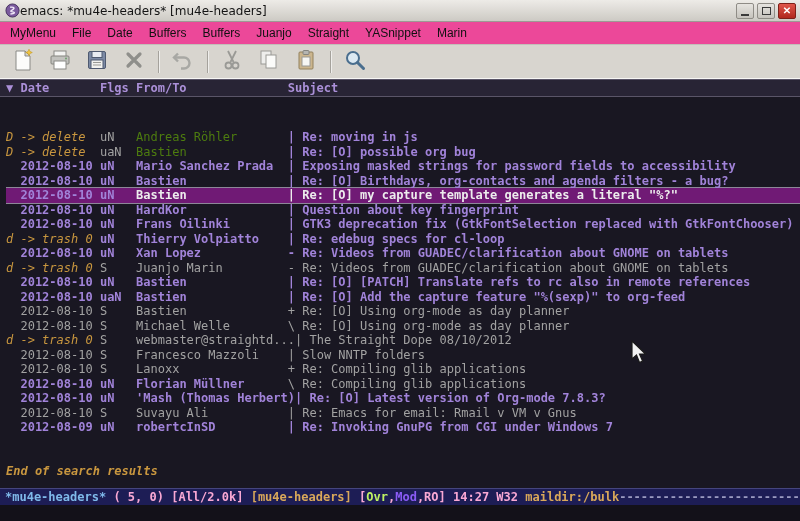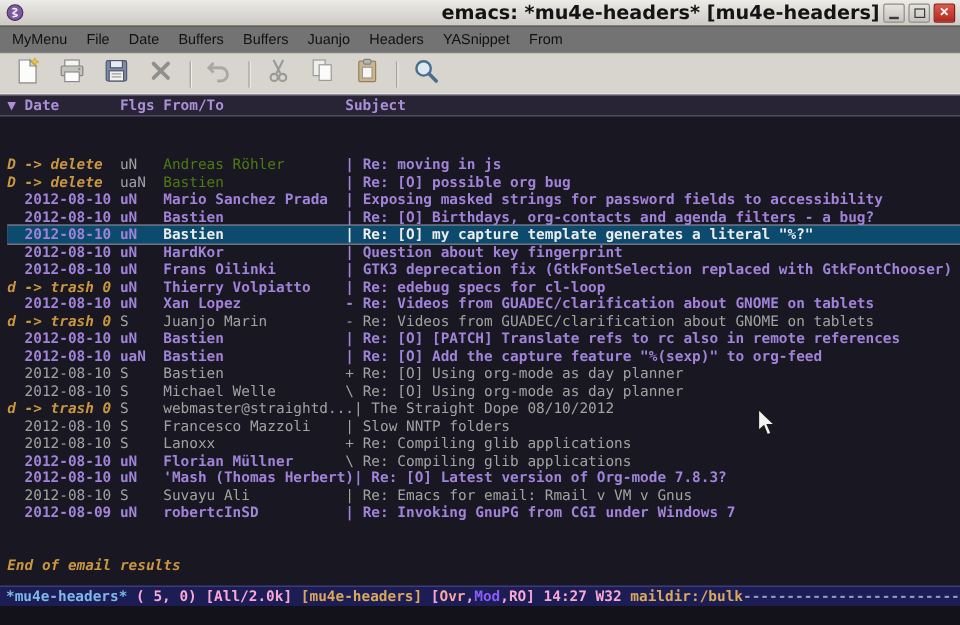--- a/index.html
+++ b/index.html
@@ -3,55 +3,55 @@
 <meta charset="utf-8">
 <style>
   *{box-sizing:border-box;margin:0;padding:0}
   html,body{width:800px;height:521px;overflow:hidden;background:#000}
   body{position:relative;font-family:"Liberation Sans",sans-serif}
   .window{width:800px;height:521px;display:flex;flex-direction:column}
 
   
   .titlebar{flex:0 0 22px;background:linear-gradient(#edebe7,#cdcac4);border-bottom:1px solid #9d9a94;display:flex;align-items:center;padding:0 4px}
   .app-icon{width:16px;height:16px;display:flex;align-items:center;justify-content:center}
-  .titlebar .title{flex:1;text-align:right;font-size:16px;font-weight:bold;color:#141414;font-family:"DejaVu Sans",sans-serif}
+  .titlebar .title{flex:1;text-align:left;font-size:12px;font-weight:normal;color:#141414;font-family:"DejaVu Sans",sans-serif}
   .win-btn{width:18px;height:16px;margin-left:3px;border:1px solid #8f8c86;background:linear-gradient(#e6e4e0,#c6c3bd);display:flex;align-items:center;justify-content:center;border-radius:2px;cursor:default}
   .win-btn .glyph-min{width:8px;height:2px;background:#3a3a3a;margin-top:8px}
   .win-btn .glyph-max{width:9px;height:8px;border:1.5px solid #3a3a3a}
   .win-btn.close{background:linear-gradient(#e0564a,#b0281d);border-color:#7e2018}
   .win-btn.close::before{content:"✕";color:#fff;font-size:10px;font-weight:bold;line-height:1}
 
-  .menubar{flex:0 0 23px;background:#737373;display:flex;align-items:center;font-size:12px;color:#111;border-bottom:1px solid #c2bfb9;padding-left:2px}
+  .menubar{flex:0 0 23px;background:#ec4899;display:flex;align-items:center;font-size:12px;color:#111;border-bottom:1px solid #c2bfb9;padding-left:2px}
   .menu-item{padding:4px 8px;white-space:nowrap}
 
   .toolbar{flex:0 0 34px;background:#d8d5cf;display:flex;align-items:center;padding:0 8px;border-bottom:1px solid #f7f6f4}
   .tool-btn{width:30px;height:28px;display:flex;align-items:center;justify-content:center;margin-right:7px}
   .tool-sep{width:2px;height:22px;border-left:1px solid #a5a29c;border-right:1px solid #efeeec;margin:0 8px 0 2px}
 
   
   .frame{flex:1;background:#191722;display:flex;flex-direction:column;min-height:0}
   .header-line{flex:0 0 18px;background:#282435;border-top:1px solid #5a5568;border-bottom:1px solid #5a5568;font:bold 12px/16px "DejaVu Sans Mono",monospace;color:#ab90d8;padding-left:6px;white-space:pre;overflow:hidden}
   .header-line .col{display:inline-block;white-space:pre;vertical-align:top;overflow:hidden}
   .col-date{width:13ch}.col-flags{width:5ch}.col-from{width:21ch}
 
   .buffer{flex:1;padding:4px 0 0 6px;font:12px/14.5px "DejaVu Sans Mono",monospace;white-space:pre;overflow:hidden}
   .msg-row{overflow:hidden}
-  .msg-row.current{background:#0c4a6e;box-shadow:0 1px 0 #8d8798,0 -1px 0 #8d8798}
+  .msg-row.current{background:#701a75;box-shadow:0 1px 0 #8d8798,0 -1px 0 #8d8798}
   .face-unread{color:#a183d9;font-weight:bold}
   .face-read{color:#a2a2a2}
   .face-plain{color:#4d7c0f}
-  .face-mark{color:#c9973f;font-style:italic;font-weight:bold}
+  .face-mark{color:#c9973f;font-style:italic;font-weight:normal}
   .face-current{color:#ededed;font-weight:bold}
   .end-line{color:#c9973f;font-style:italic;font-weight:bold}
 
   .modeline{flex:0 0 17px;background:#1d1d55;border-top:1px solid #45457e;font:bold 12px/16px "DejaVu Sans Mono",monospace;padding-left:5px;white-space:pre;overflow:hidden}
   .mlf-buffer-name{color:#7fb9ea}
   .mlf-plain{color:#f9a8d4}
   .mlf-mode{color:#d9a85a}
-  .mlf-overwrite{color:#fca5a5}
+  .mlf-overwrite{color:#bef264}
   .mlf-modified{color:#8b5cf6}
   .mlf-maildir{color:#d9a85a}
   .mlf-fill{color:#9a9ac0}
   .echo{flex:0 0 16px;background:#131119}
 
   .cursor{position:absolute;left:631px;top:340px;pointer-events:none}
 </style>
 </head>
 <body>
 
@@ -74,23 +74,23 @@
     <span class="win-btn close"></span>
   </div>
 
   <div class="menubar" id="menubar">
       <span class="menu-item">MyMenu</span>
       <span class="menu-item">File</span>
       <span class="menu-item">Date</span>
       <span class="menu-item">Buffers</span>
       <span class="menu-item">Buffers</span>
       <span class="menu-item">Juanjo</span>
-      <span class="menu-item">Headers</span>
+      <span class="menu-item">Straight</span>
       <span class="menu-item">YASnippet</span>
-      <span class="menu-item">From</span>
+      <span class="menu-item">Marin</span>
     </div>
 
   <div class="toolbar" id="toolbar">
       <div class="tool-btn">
         <span><svg viewBox="0 0 24 24" width="24" height="24">
             <path d="M5 3h9l5 5v14H5z" fill="#fcfcfa" stroke="#8a8a86"></path>
             <path d="M14 3l5 5h-5z" fill="#d6d6d2" stroke="#8a8a86"></path>
             <path d="M18 1.2l1 2.3 2.3 1-2.3 1-1 2.3-1-2.3-2.3-1 2.3-1z" fill="#f3c63e" stroke="#c59a23" stroke-width="0.6"></path>
           </svg></span>
       </div>
@@ -152,21 +152,21 @@
           </svg></span>
       </div>
     </div>
 
   <div class="frame">
 
     <div class="header-line"><span class="col col-date">▼ Date</span><span class="col col-flags">Flgs</span><span class="col col-from">From/To</span><span class="col">Subject</span></div>
 
     <div class="buffer">
       <div id="buffer-rows"><div class="msg-row"><span class="face-mark">D -&gt; delete  </span><span class="face-read">uN   </span><span class="face-plain">Andreas Röhler       </span><span class="face-unread">| Re: moving in js</span></div><div class="msg-row"><span class="face-mark">D -&gt; delete  </span><span class="face-read">uaN  </span><span class="face-plain">Bastien              </span><span class="face-unread">| Re: [O] possible org bug</span></div><div class="msg-row"><span class="face-unread">  2012-08-10 </span><span class="face-unread">uN   </span><span class="face-unread">Mario Sanchez Prada  </span><span class="face-unread">| Exposing masked strings for password fields to accessibility</span></div><div class="msg-row"><span class="face-unread">  2012-08-10 </span><span class="face-unread">uN   </span><span class="face-unread">Bastien              </span><span class="face-unread">| Re: [O] Birthdays, org-contacts and agenda filters - a bug?</span></div><div class="msg-row current"><span class="face-unread">  2012-08-10 </span><span class="face-unread">uN   </span><span class="face-current">Bastien              </span><span class="face-current">| Re: [O] my capture template generates a literal "%?"</span></div><div class="msg-row"><span class="face-unread">  2012-08-10 </span><span class="face-unread">uN   </span><span class="face-unread">HardKor              </span><span class="face-unread">| Question about key fingerprint</span></div><div class="msg-row"><span class="face-unread">  2012-08-10 </span><span class="face-unread">uN   </span><span class="face-unread">Frans Oilinki        </span><span class="face-unread">| GTK3 deprecation fix (GtkFontSelection replaced with GtkFontChooser)</span></div><div class="msg-row"><span class="face-mark">d -&gt; trash 0 </span><span class="face-unread">uN   </span><span class="face-unread">Thierry Volpiatto    </span><span class="face-unread">| Re: edebug specs for cl-loop</span></div><div class="msg-row"><span class="face-unread">  2012-08-10 </span><span class="face-unread">uN   </span><span class="face-unread">Xan Lopez            </span><span class="face-unread">- Re: Videos from GUADEC/clarification about GNOME on tablets</span></div><div class="msg-row"><span class="face-mark">d -&gt; trash 0 </span><span class="face-read">S    </span><span class="face-read">Juanjo Marin         </span><span class="face-read">- Re: Videos from GUADEC/clarification about GNOME on tablets</span></div><div class="msg-row"><span class="face-unread">  2012-08-10 </span><span class="face-unread">uN   </span><span class="face-unread">Bastien              </span><span class="face-unread">| Re: [O] [PATCH] Translate refs to rc also in remote references</span></div><div class="msg-row"><span class="face-unread">  2012-08-10 </span><span class="face-unread">uaN  </span><span class="face-unread">Bastien              </span><span class="face-unread">| Re: [O] Add the capture feature "%(sexp)" to org-feed</span></div><div class="msg-row"><span class="face-read">  2012-08-10 </span><span class="face-read">S    </span><span class="face-read">Bastien              </span><span class="face-read">+ Re: [O] Using org-mode as day planner</span></div><div class="msg-row"><span class="face-read">  2012-08-10 </span><span class="face-read">S    </span><span class="face-read">Michael Welle        </span><span class="face-read">\ Re: [O] Using org-mode as day planner</span></div><div class="msg-row"><span class="face-mark">d -&gt; trash 0 </span><span class="face-read">S    </span><span class="face-read">webmaster@straightd...</span><span class="face-read">| The Straight Dope 08/10/2012</span></div><div class="msg-row"><span class="face-read">  2012-08-10 </span><span class="face-read">S    </span><span class="face-read">Francesco Mazzoli    </span><span class="face-read">| Slow NNTP folders</span></div><div class="msg-row"><span class="face-read">  2012-08-10 </span><span class="face-read">S    </span><span class="face-read">Lanoxx               </span><span class="face-read">+ Re: Compiling glib applications</span></div><div class="msg-row"><span class="face-unread">  2012-08-10 </span><span class="face-unread">uN   </span><span class="face-unread">Florian Müllner      </span><span class="face-read">\ Re: Compiling glib applications</span></div><div class="msg-row"><span class="face-unread">  2012-08-10 </span><span class="face-unread">uN   </span><span class="face-unread">'Mash (Thomas Herbert)</span><span class="face-unread">| Re: [O] Latest version of Org-mode 7.8.3?</span></div><div class="msg-row"><span class="face-read">  2012-08-10 </span><span class="face-read">S    </span><span class="face-read">Suvayu Ali           </span><span class="face-read">| Re: Emacs for email: Rmail v VM v Gnus</span></div><div class="msg-row"><span class="face-unread">  2012-08-09 </span><span class="face-unread">uN   </span><span class="face-unread">robertcInSD          </span><span class="face-unread">| Re: Invoking GnuPG from CGI under Windows 7</span></div></div>
-      <div class="end-line">End of email results</div>
+      <div class="end-line">End of search results</div>
     </div>
 
     <div class="modeline" id="modeline"><span class="mlf-buffer-name">*mu4e-headers*</span><span class="mlf-plain"> ( 5, 0) [All/2.0k] </span><span class="mlf-mode">[mu4e-headers]</span><span class="mlf-plain"> [</span><span class="mlf-overwrite">Ovr</span><span class="mlf-plain">,</span><span class="mlf-modified">Mod</span><span class="mlf-plain">,RO] </span><span class="mlf-plain">14:27 W32 </span><span class="mlf-maildir">maildir:/bulk</span><span class="mlf-fill">----------------------------------------</span></div>
     <div class="echo"></div>
 
   </div>
 </div>
 
 <div class="cursor">
   <svg width="18" height="26" viewBox="0 0 18 26">

